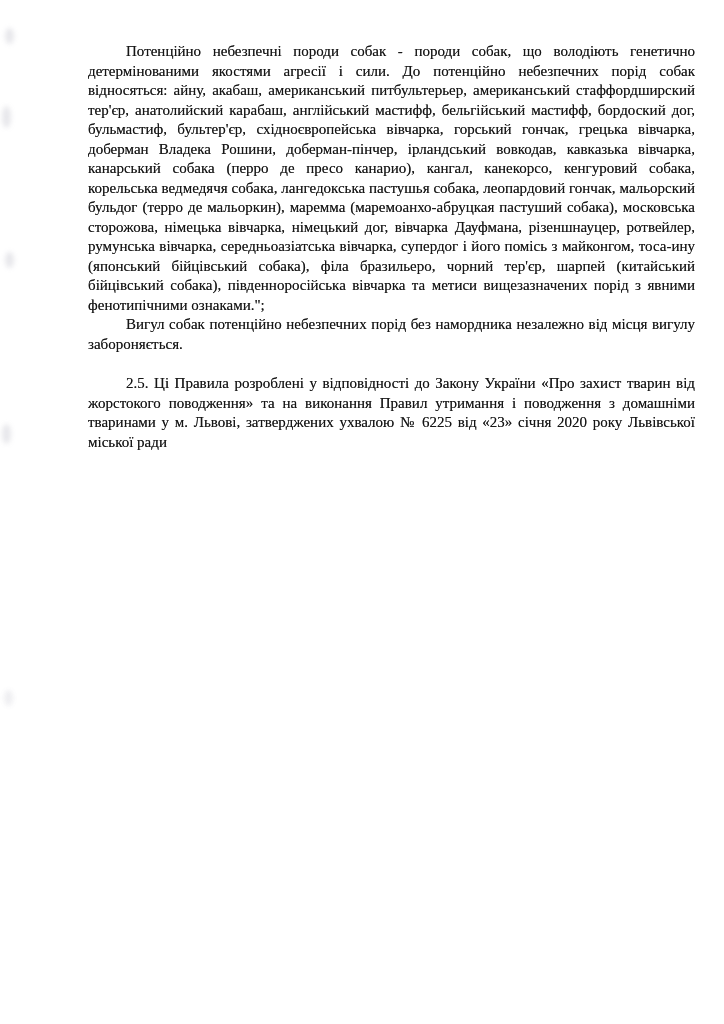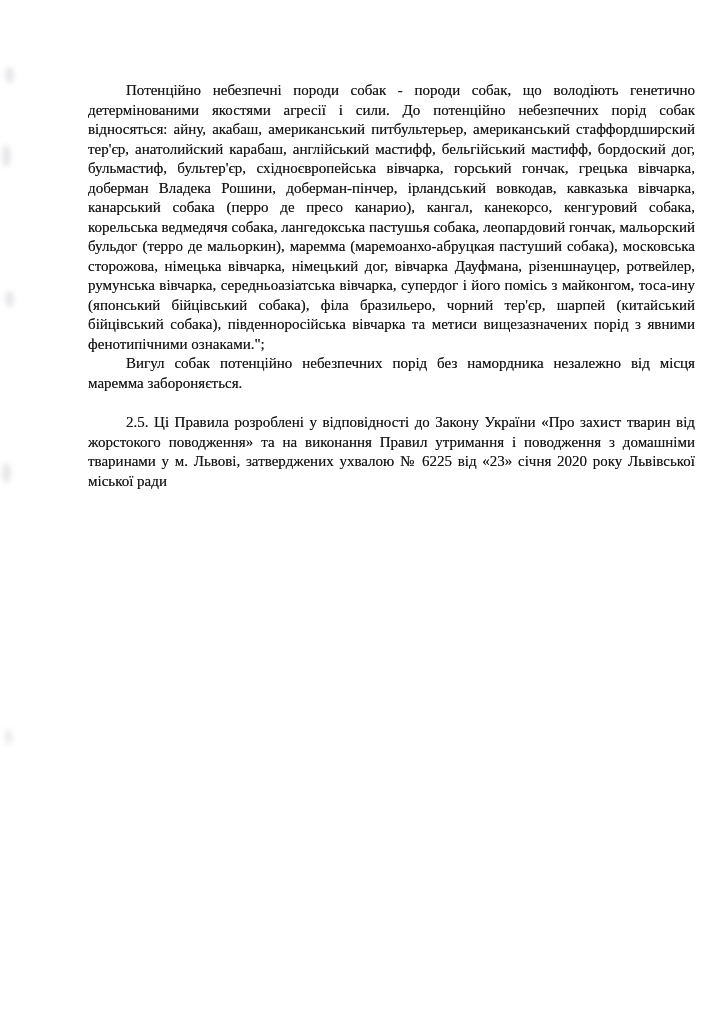--- a/index.html
+++ b/index.html
@@ -7,21 +7,20 @@
     padding: 0;
     background: #ffffff;
   }
   .page {
     position: relative;
     width: 724px;
     height: 812px;
     background: #ffffff;
     overflow: hidden;
     font-family: "Liberation Serif", "DejaVu Serif", serif;
-    margin-top: 39px;
   }
   .content {
     position: absolute;
     left: 88px;
     top: 42px;
     width: 607px;
     color: #161616;
     font-size: 15px;
     line-height: 19.5px;
     text-align: justify;
@@ -99,21 +98,21 @@
   .tick.t1 { left: 700px; top: 843px; width: 2px; height: 12px; transform: rotate(28deg); }
   .tick.t2 { left: 527px; top: 851px; width: 2px; height: 8px;  transform: rotate(-18deg); }
 </style>
 </head>
 <body>
 
 <div class="page">
 
   <div class="content">
     <p class="para">Потенційно небезпечні породи собак - породи собак, що володіють генетично детермінованими якостями агресії і сили. До потенційно небезпечних порід собак відносяться: айну, акабаш, американський питбультерьер, американський стаффордширский тер'єр, анатолийский карабаш, англійський мастифф, бельгійський мастифф, бордоский дог, бульмастиф, бультер'єр, східноєвропейська вівчарка, горський гончак, грецька вівчарка, доберман Владека Рошини, доберман-пінчер, ірландський вовкодав, кавказька вівчарка, канарський собака (перро де пресо канарио), кангал, канекорсо, кенгуровий собака, корельська ведмедячя собака, лангедокська пастушья собака, леопардовий гончак, мальорский бульдог (терро де мальоркин), маремма (маремоанхо-абруцкая пастуший собака), московська сторожова, німецька вівчарка, німецький дог, вівчарка Дауфмана, різеншнауцер, ротвейлер, румунська вівчарка, середньоазіатська вівчарка, супердог і його помісь з майконгом, тоса-ину (японський бійцівський собака), філа бразильеро, чорний тер'єр, шарпей (китайський бійцівський собака), південноросійська вівчарка та метиси вищезазначених порід з явними фенотипічними ознаками.";</p>
-    <p class="para">Вигул собак потенційно небезпечних порід без намордника незалежно від місця маремма забороняється.</p>
+    <p class="para">Вигул собак потенційно небезпечних порід без намордника незалежно від місця вигулу забороняється.</p>
     <p class="para para-spaced">2.5. Ці Правила розроблені у відповідності до Закону України «Про захист тварин від жорстокого поводження» та на виконання Правил утримання і поводження з домашніми тваринами у м. Львові, затверджених ухвалою № 6225 від «23» січня 2020 року Львівської міської ради</p>
   </div>
 
   <div class="smudge s1"></div>
   <div class="smudge s2"></div>
   <div class="smudge s3"></div>
   <div class="smudge s4"></div>
   <div class="smudge s5"></div>
   <div class="tick t1"></div>
   <div class="tick t2"></div>

